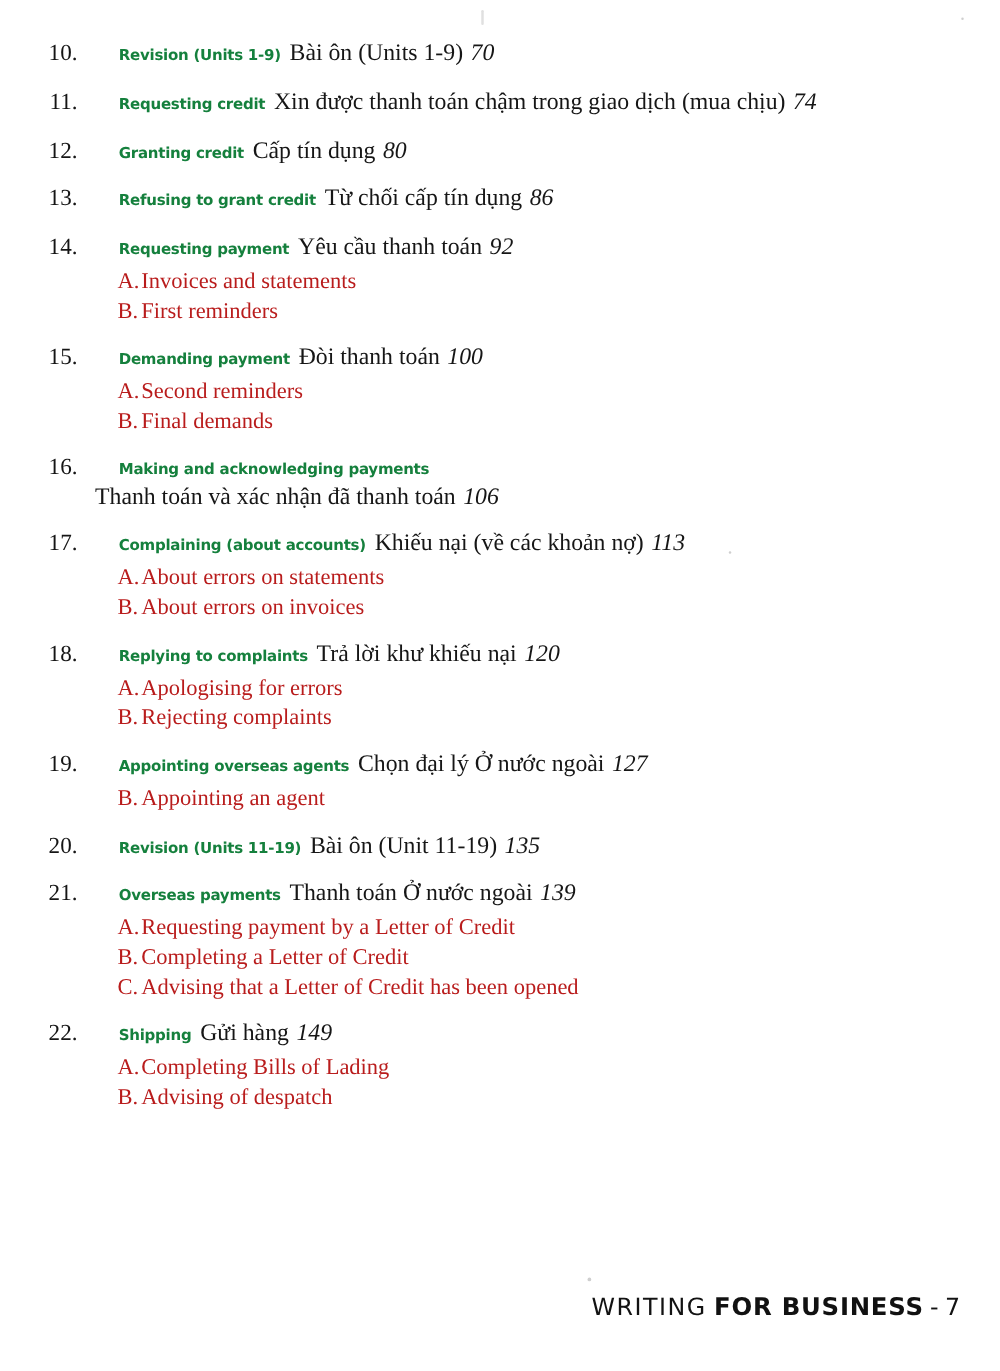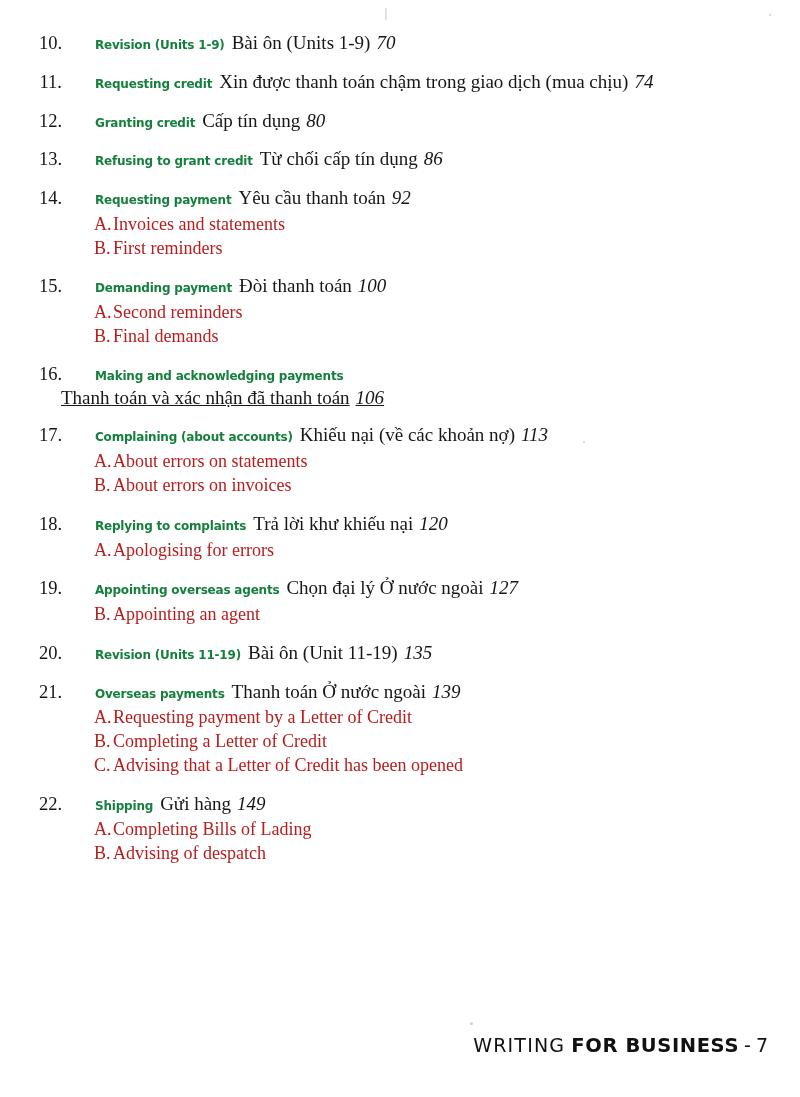--- a/index.html
+++ b/index.html
@@ -62,24 +62,23 @@
   }
   .pagenum {
     font-family: "Liberation Serif", serif;
     font-style: italic;
     font-size: 19px;
     color: #161616;
     margin-left: 6px;
   }
   .vi-wrap {
     display: block;
-    margin-left: 33px;
+    margin-left: 48px;
     margin-top: 1px;
     white-space: nowrap;
-    text-decoration: underline;
   }
   .subs {
     margin: 2px 0 0 0;
     padding: 0;
     list-style: none;
   }
   .sub {
     font-family: "Liberation Serif", serif;
     font-size: 18px;
     color: #b91c1c;
@@ -173,20 +172,21 @@
         <span class="entry-line"><span class="num">17.</span><span class="title-en">Complaining (about accounts)</span><span class="title-vi">Khiếu nại (về các khoản nợ)</span><span class="pagenum">113</span></span>
         <div class="subs">
           <div class="sub"><span class="sub-letter">A.</span><span>About errors on statements</span></div>
           <div class="sub"><span class="sub-letter">B.</span><span>About errors on invoices</span></div>
         </div>
       </div>
       <div class="entry">
         <span class="entry-line"><span class="num">18.</span><span class="title-en">Replying to complaints</span><span class="title-vi">Trả lời khư khiếu nại</span><span class="pagenum">120</span></span>
         <div class="subs">
           <div class="sub"><span class="sub-letter">A.</span><span>Apologising for errors</span></div>
+          <div class="sub"><span class="sub-letter">B.</span><span>Rejecting complaints</span></div>
         </div>
       </div>
       <div class="entry">
         <span class="entry-line"><span class="num">19.</span><span class="title-en">Appointing overseas agents</span><span class="title-vi">Chọn đại lý Ở nước ngoài</span><span class="pagenum">127</span></span>
         <div class="subs">
           <div class="sub"><span class="sub-letter">B.</span><span>Appointing an agent</span></div>
         </div>
       </div>
       <div class="entry">
         <span class="entry-line"><span class="num">20.</span><span class="title-en">Revision (Units 11-19)</span><span class="title-vi">Bài ôn (Unit 11-19)</span><span class="pagenum">135</span></span>

